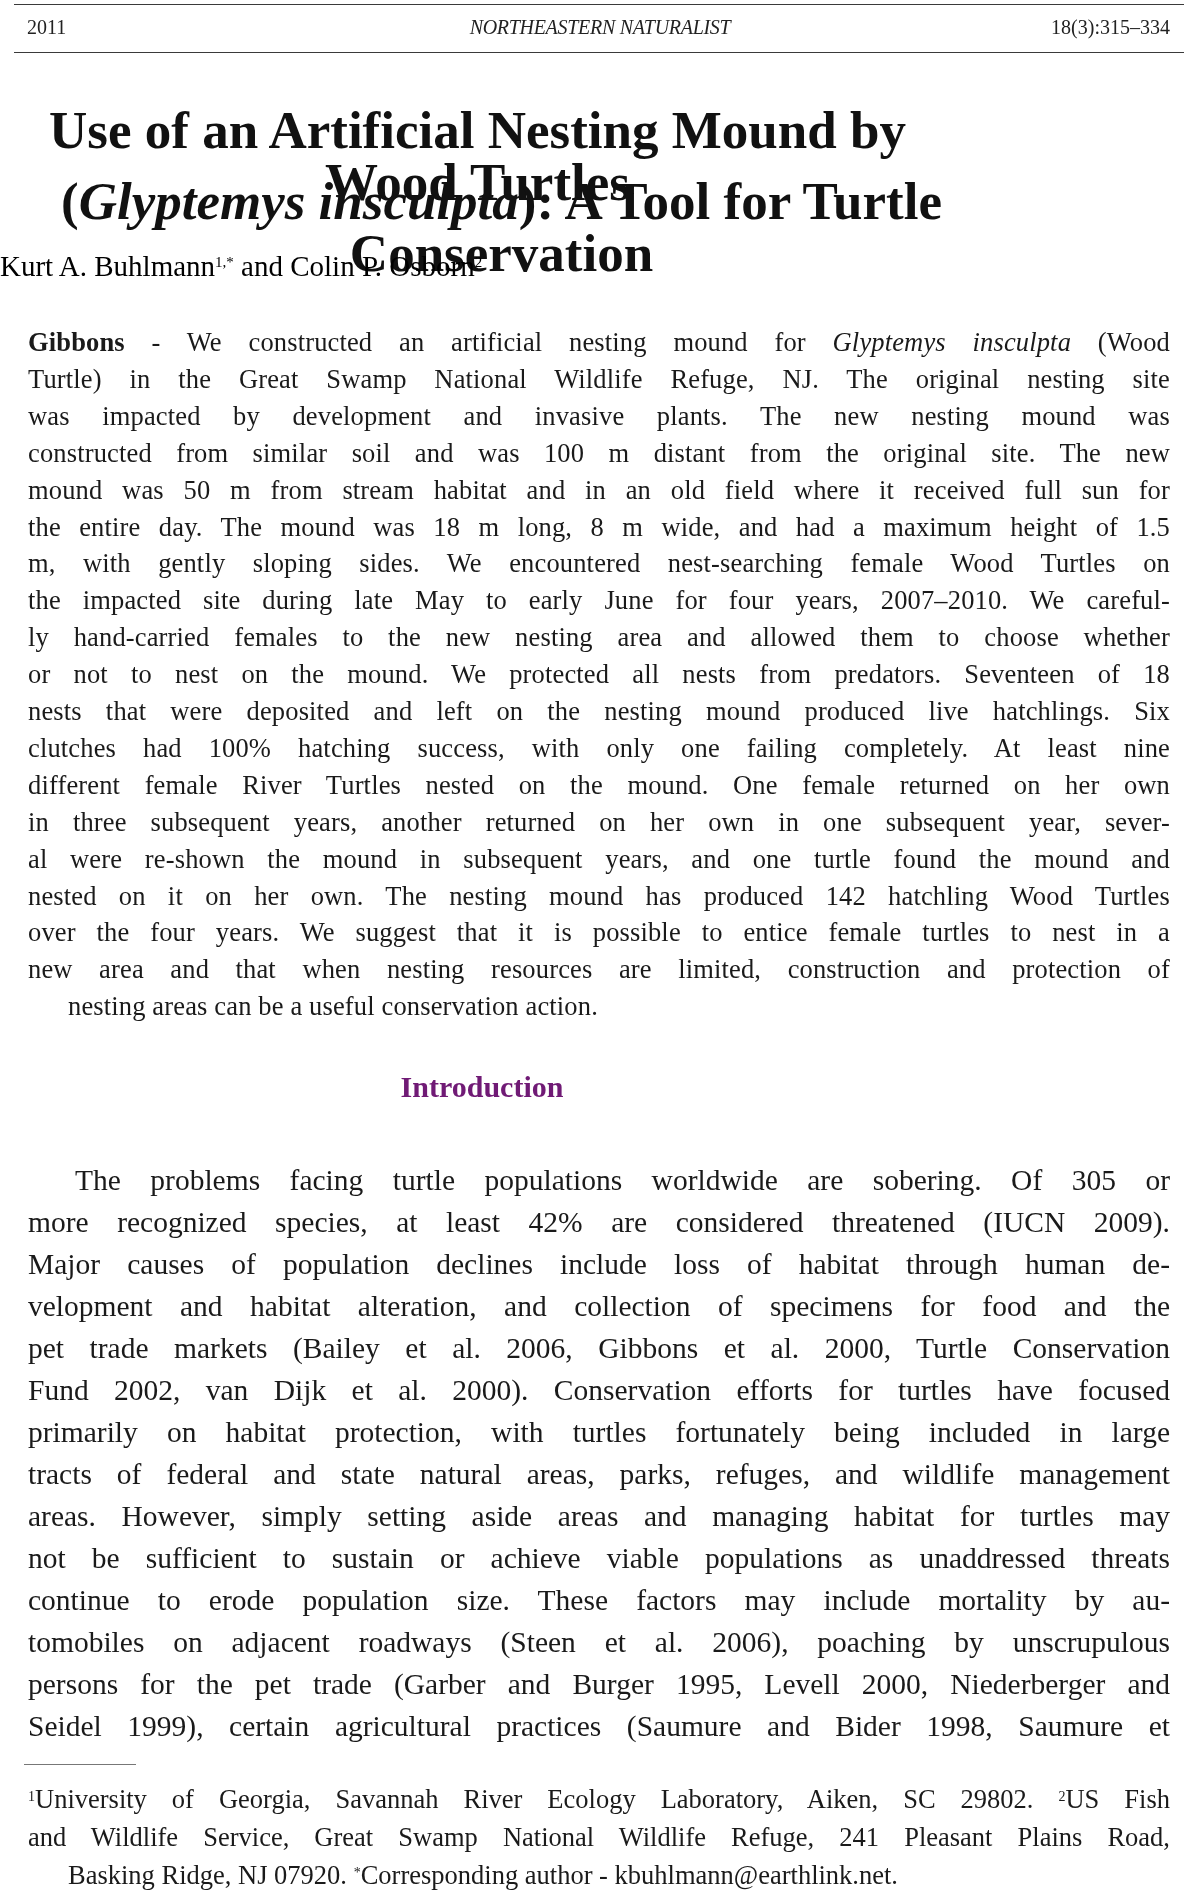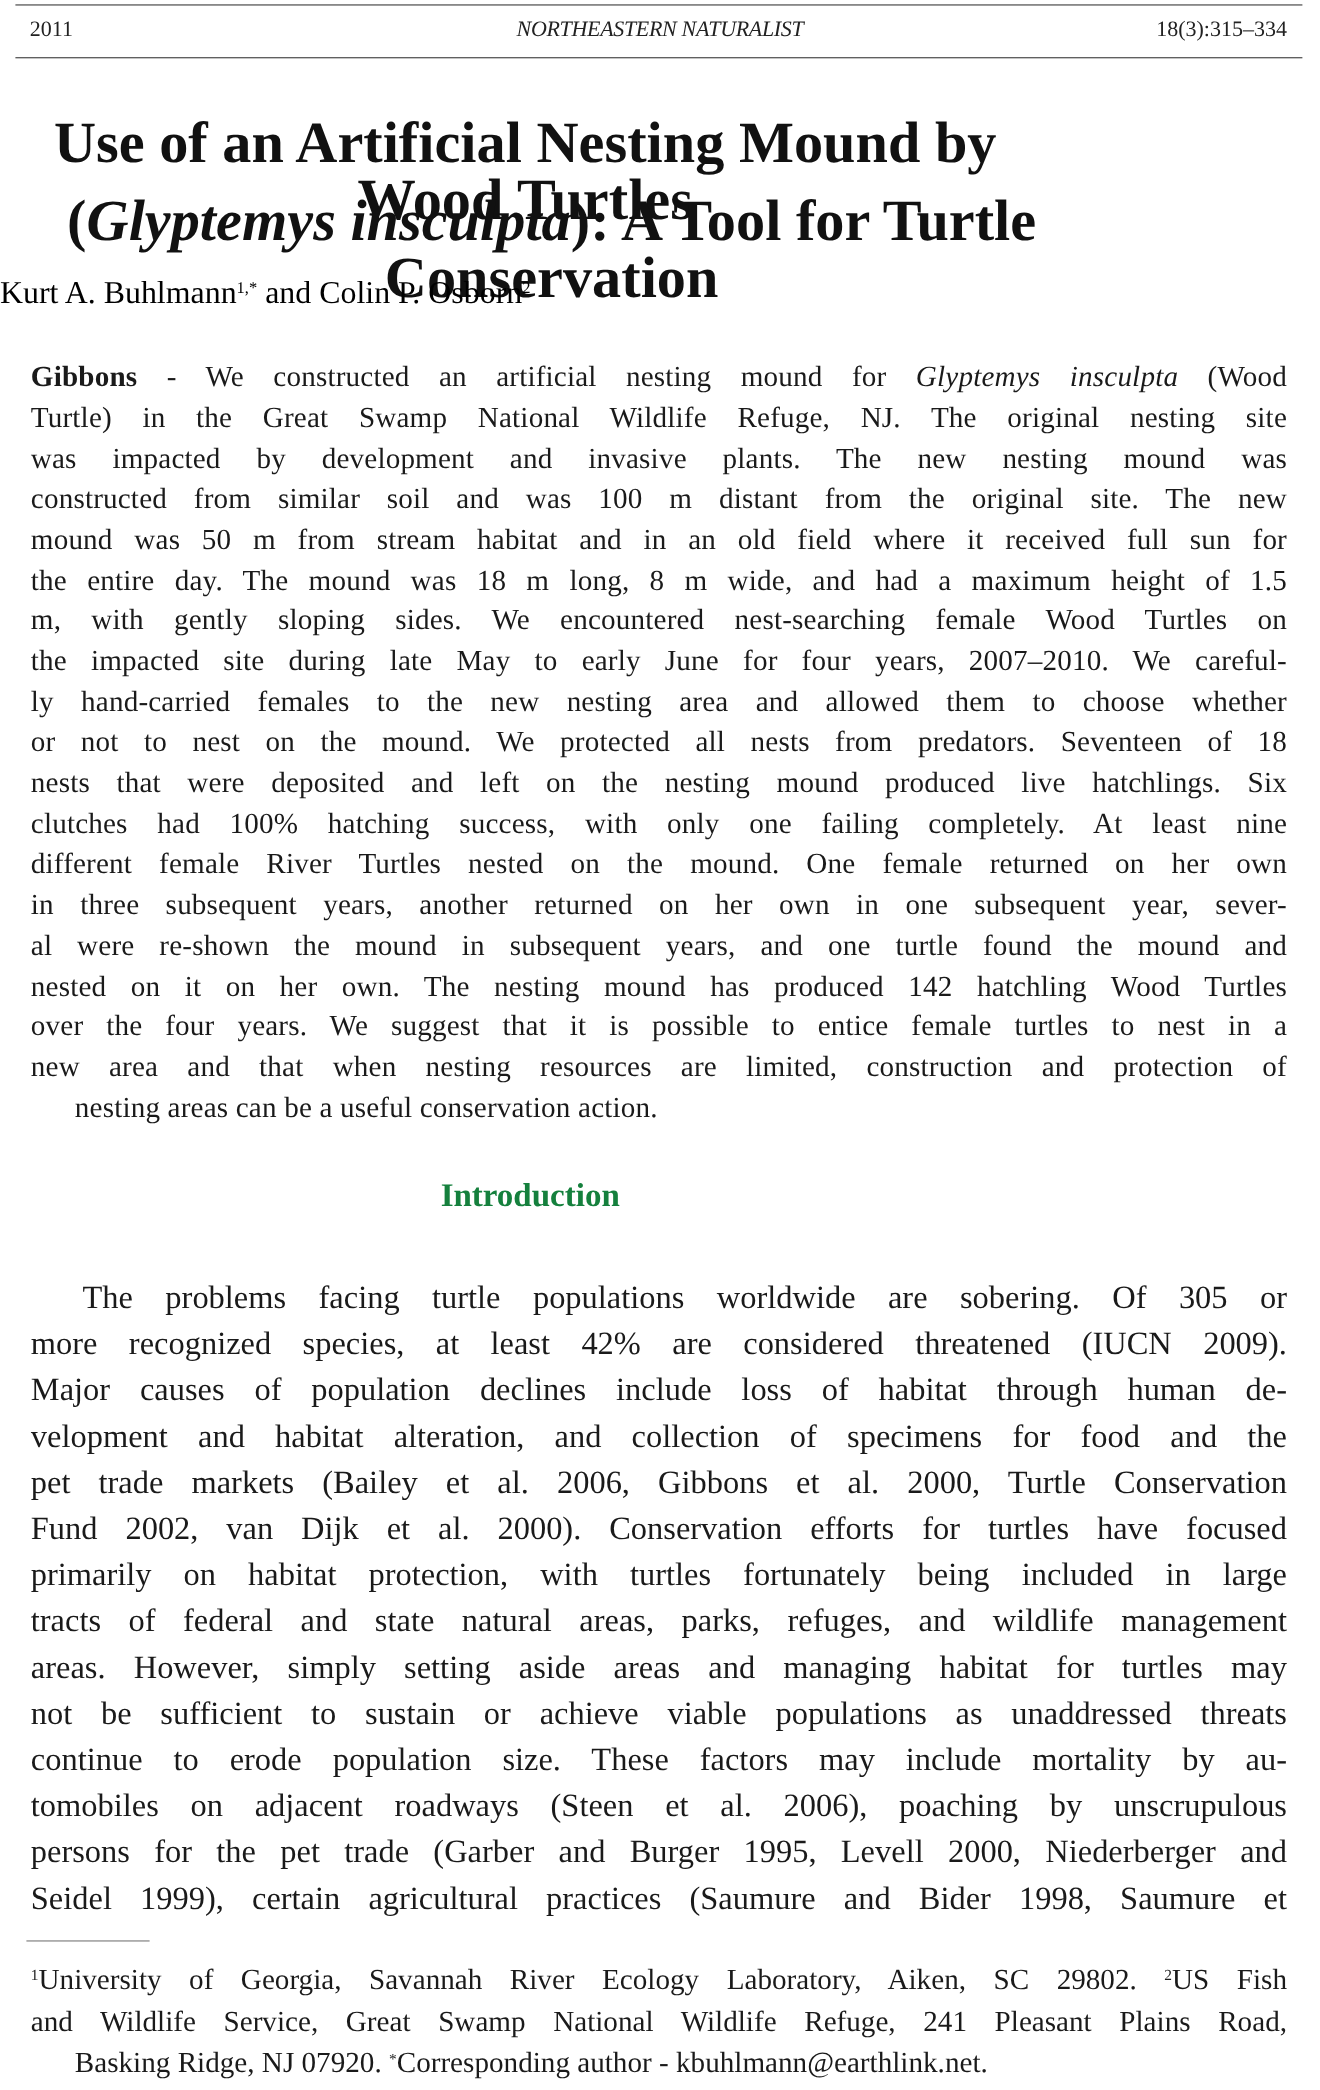--- a/index.html
+++ b/index.html
@@ -15,21 +15,21 @@
   .title i { font-style: italic; }
   .authors { position: absolute; left: 0; width: 1200px; top: 248px; text-align: left;
              font-size: 29px; line-height: 36px; color: #000000; }
   .authors sup { font-size: 15px; vertical-align: top; position: relative; top: -4px; }
   .line { position: absolute; left: 28px; width: 1142px; white-space: nowrap;
           text-align: justify; text-align-last: justify; overflow: hidden; }
   .abs { font-size: 26.5px; line-height: 34px; letter-spacing: 0.15px; }
   .abs b { font-weight: bold; }
   .abs i { font-style: italic; }
   .sect { position: absolute; left: 0; width: 964px; text-align: center; font-weight: bold;
-          font-size: 30px; line-height: 38px; top: 1068px; color: #15803d; }
+          font-size: 30px; line-height: 38px; top: 1068px; color: #701a75; }
   .body { font-size: 29.5px; line-height: 38px; margin-top: 35px; }
   .indent { left: 75px; width: 1095px; }
   .foot { font-size: 26.5px; line-height: 34px; }
   .foot sup { font-size: 14px; vertical-align: top; position: relative; top: -2px; }
   .last { text-align-last: left; margin-left: 40px; }
 </style>
 </head>
 <body>
 
 <div class="rule" style="left:14px; width:1170px; top:4px;"></div>

